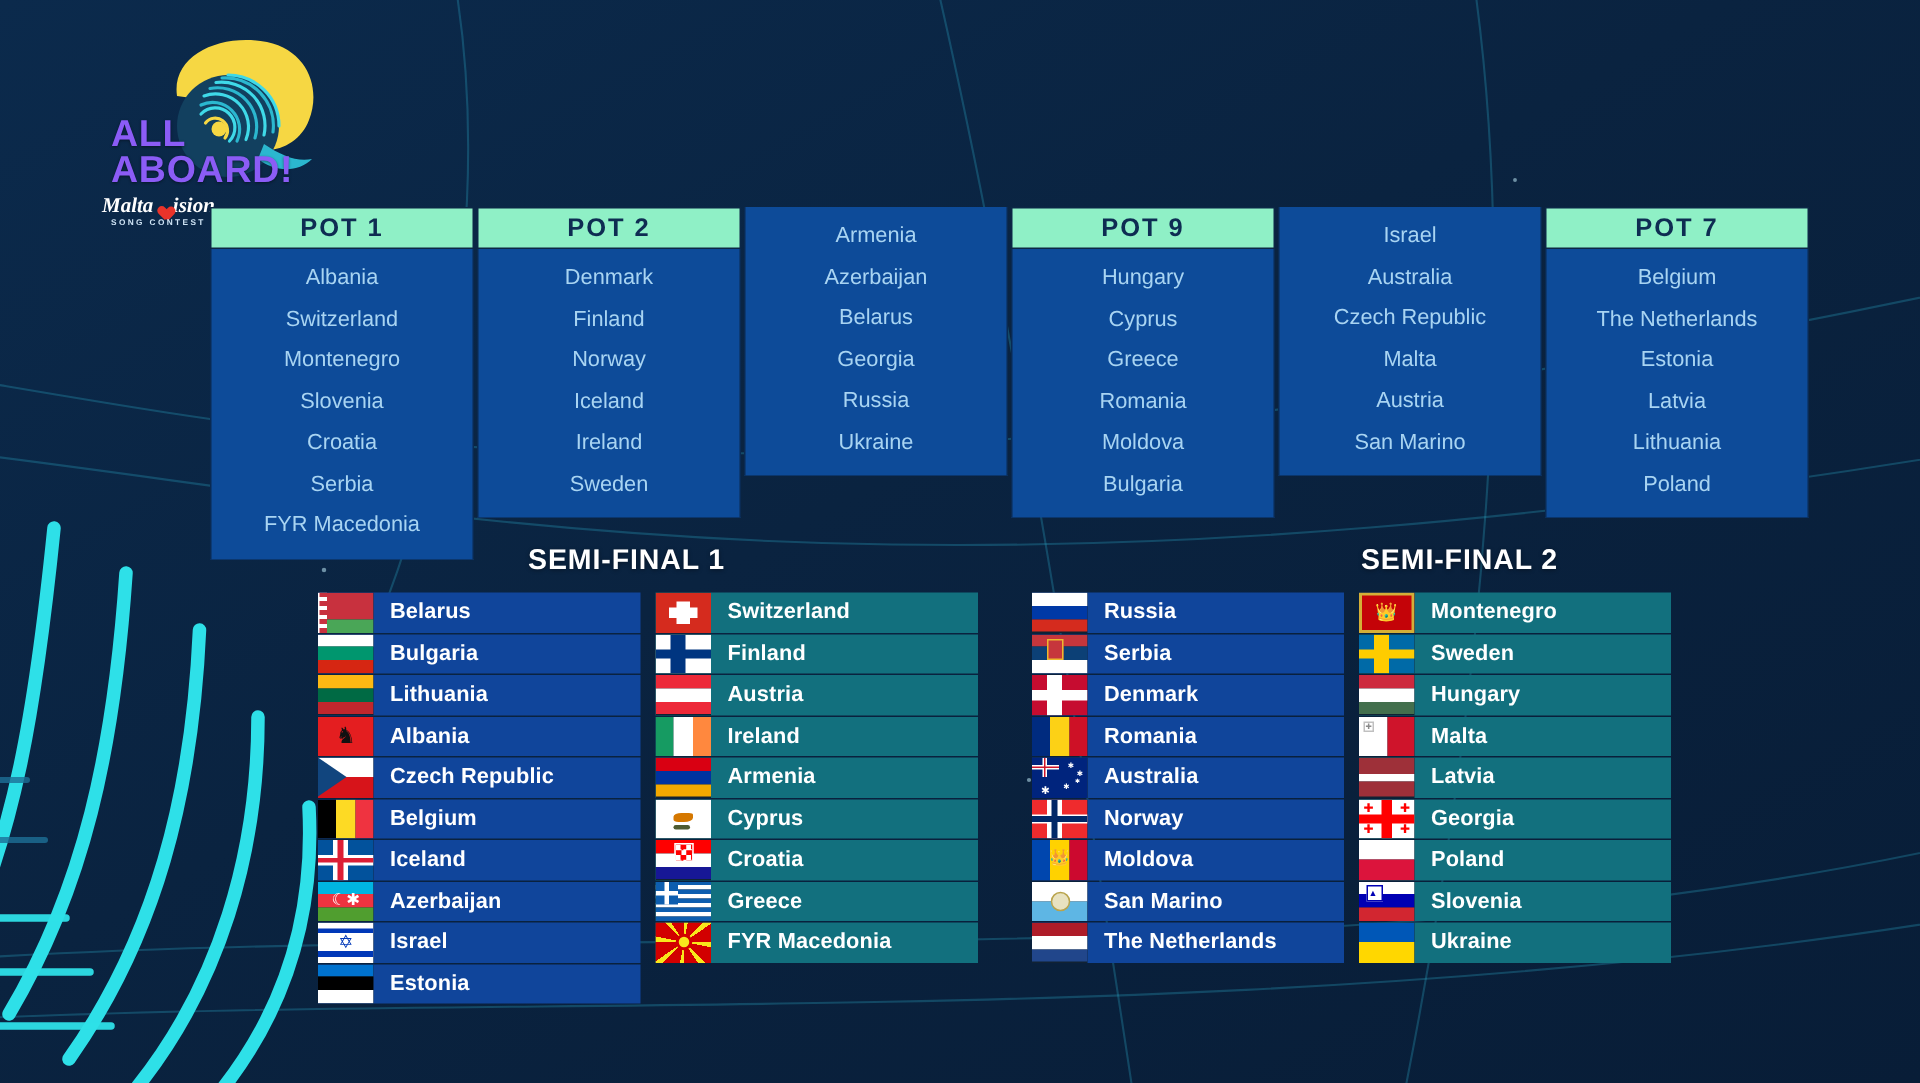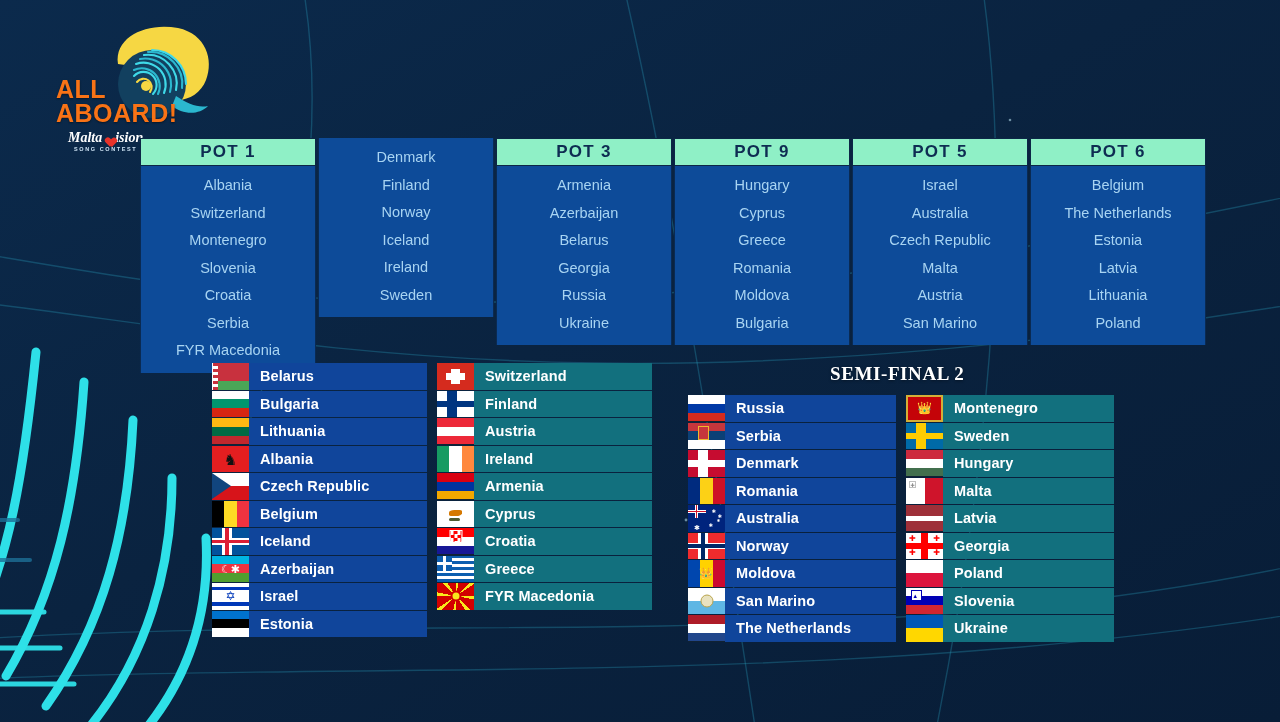--- a/index.html
+++ b/index.html
@@ -18,22 +18,22 @@
       linear-gradient(163deg, #0b2442 0%, #0a2murm 0%, #0a2340 38%, #0b2948 70%, #0a2votes 70%, #09203c 100%);
     background-color:#0a2340;
     overflow:hidden;
   }
   
   .bgsvg { position:absolute; inset:0; width:1280px; height:722px; pointer-events:none; }
 
   
   .logo { position:absolute; left:56px; top:22px; width:170px; height:135px; }
   .logo-text {
-    position:absolute; left:0; top:55px;
-    color:#f97316; font-weight:bold; font-size:25px;
+    position:absolute; left:18px; top:55px;
+    color:#8b5cf6; font-weight:bold; font-size:25px;
     letter-spacing:0.5px; line-height:24px;
     text-shadow:0 1px 2px rgba(0,0,0,.45);
   }
   .euro-wordmark {
     position:absolute; left:12px; top:108px;
     display:flex; align-items:center; gap:1px;
     color:#fff; font-size:14px; font-weight:bold; font-style:italic;
     font-family:"Liberation Serif", serif;
   }
   .euro-sub {
@@ -81,21 +81,21 @@
   
   .sf { position:absolute; }
   #sf1 { left:212px; top:363px; width:442px; }
   #sf2 { left:688px; top:363px; width:428px; }
   .sf-title {
     color:#ffffff; font-size:19px; font-weight:bold;
     letter-spacing:0.6px; text-align:center; margin-bottom:10px;
     text-shadow:0 1px 3px rgba(0,0,0,.4);
   }
   #sf1 .sf-title { padding-left:140px; text-align:left; }
-  #sf2 .sf-title { padding-left:142px; text-align:left;font-family:Liberation Serif, serif; }
+  #sf2 .sf-title { padding-left:142px; text-align:center; }
   .sf-cols { display:flex; gap:10px; }
   .sf-col { display:flex; flex-direction:column; gap:1px; }
   #sf1 .sf-col { width:215px; }
   #sf2 .sf-col { width:208px; }
   .row {
     height:26.5px; display:flex; align-items:center;
     overflow:hidden;
   }
   .col-a .row { background:#10459b; }
   .col-b .row { background:#12707e; }
@@ -203,31 +203,31 @@
           <div class="pot-item">Albania</div>
           <div class="pot-item">Switzerland</div>
           <div class="pot-item">Montenegro</div>
           <div class="pot-item">Slovenia</div>
           <div class="pot-item">Croatia</div>
           <div class="pot-item">Serbia</div>
           <div class="pot-item">FYR Macedonia</div>
         </div>
       </div>
       <div class="pot">
+        <div class="pot-head">POT 2</div>
         <div class="pot-body">
           <div class="pot-item">Denmark</div>
           <div class="pot-item">Finland</div>
           <div class="pot-item">Norway</div>
           <div class="pot-item">Iceland</div>
           <div class="pot-item">Ireland</div>
           <div class="pot-item">Sweden</div>
         </div>
       </div>
       <div class="pot">
-        <div class="pot-head">POT 3</div>
         <div class="pot-body">
           <div class="pot-item">Armenia</div>
           <div class="pot-item">Azerbaijan</div>
           <div class="pot-item">Belarus</div>
           <div class="pot-item">Georgia</div>
           <div class="pot-item">Russia</div>
           <div class="pot-item">Ukraine</div>
         </div>
       </div>
       <div class="pot">
@@ -235,44 +235,44 @@
         <div class="pot-body">
           <div class="pot-item">Hungary</div>
           <div class="pot-item">Cyprus</div>
           <div class="pot-item">Greece</div>
           <div class="pot-item">Romania</div>
           <div class="pot-item">Moldova</div>
           <div class="pot-item">Bulgaria</div>
         </div>
       </div>
       <div class="pot">
-        <div class="pot-head">POT 5</div>
         <div class="pot-body">
           <div class="pot-item">Israel</div>
           <div class="pot-item">Australia</div>
           <div class="pot-item">Czech Republic</div>
           <div class="pot-item">Malta</div>
           <div class="pot-item">Austria</div>
           <div class="pot-item">San Marino</div>
         </div>
       </div>
       <div class="pot">
-        <div class="pot-head">POT 6</div>
+        <div class="pot-head">POT 7</div>
         <div class="pot-body">
           <div class="pot-item">Belgium</div>
           <div class="pot-item">The Netherlands</div>
           <div class="pot-item">Estonia</div>
           <div class="pot-item">Latvia</div>
           <div class="pot-item">Lithuania</div>
           <div class="pot-item">Poland</div>
         </div>
       </div>
     </div>
 
   <div class="sf" id="sf1">
+    <div class="sf-title">SEMI-FINAL 1</div>
     <div class="sf-cols">
       <div class="sf-col col-a" id="sf1a">
           <div class="row">
             <span class="flag">
               <div class="f">
                 <div class="f" style="display:flex;flex-direction:column">
                   <i style="display:block;flex:0.6666666666666666;background:#c8313e"></i>
                   <i style="display:block;flex:0.3333333333333333;background:#4aa657"></i>
                 </div>
                 <div style="position:absolute;left:0;top:0;bottom:0;width:6px;background:#ffffff"></div>

